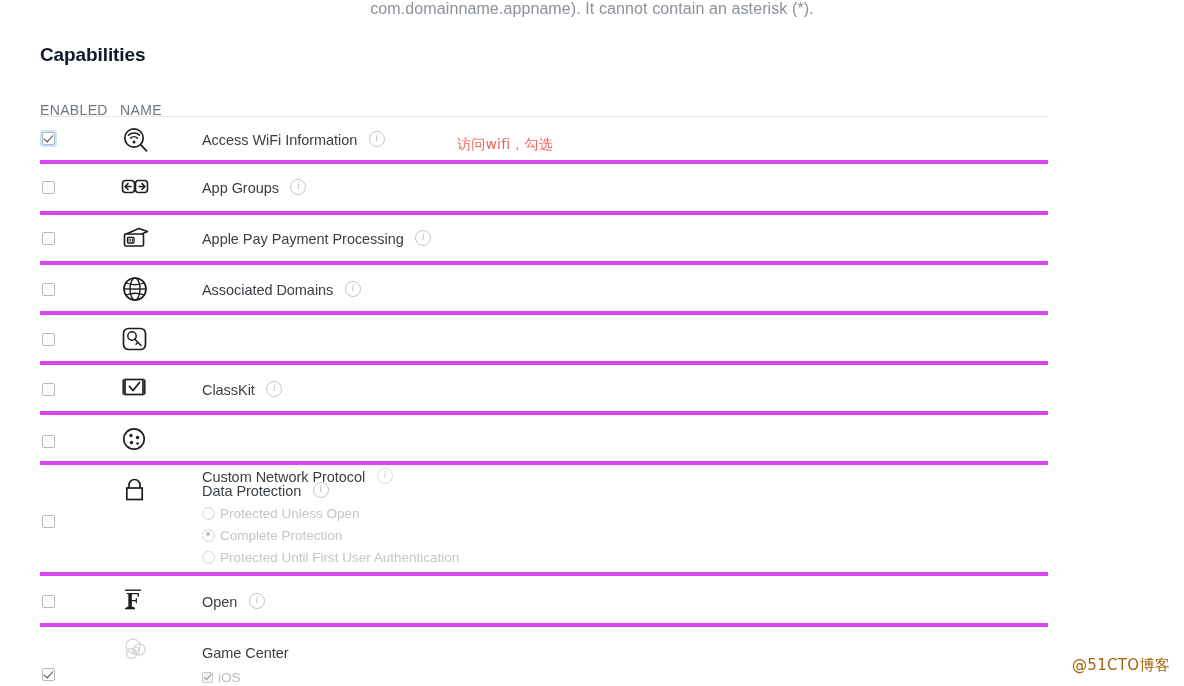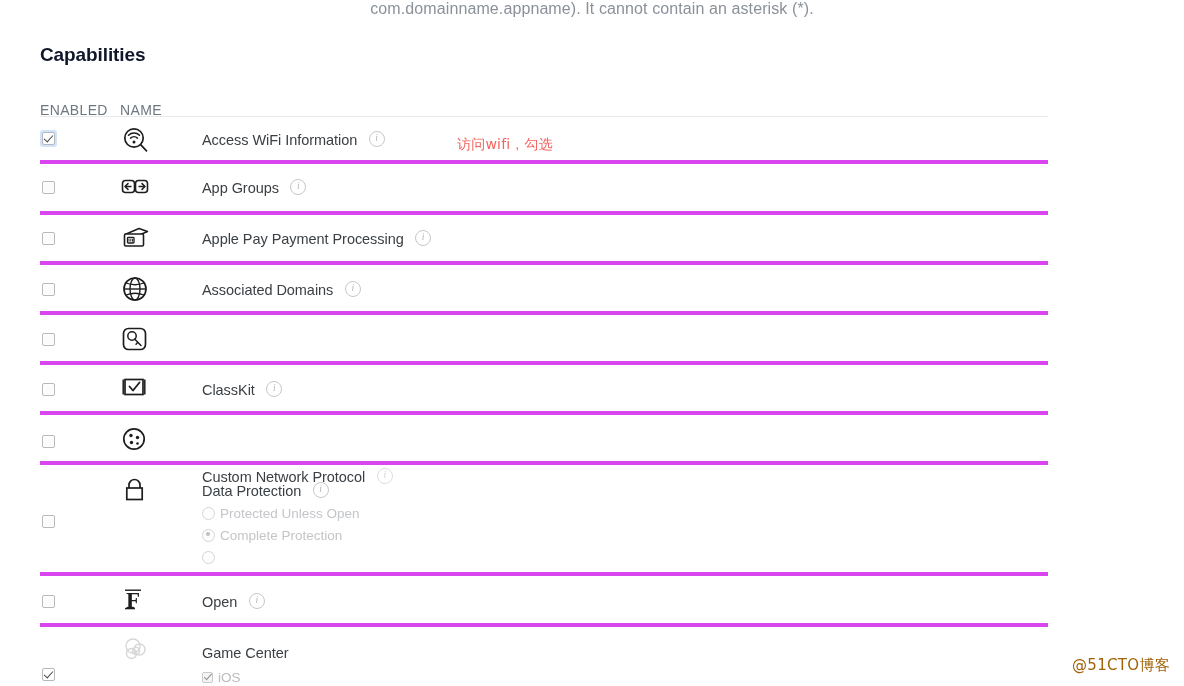--- a/index.html
+++ b/index.html
@@ -427,21 +427,21 @@
     <span class="cap-name">Data Protection</span>
     <span class="info-i">i</span>
     <div class="suboptions">
       <div class="subopt">
         <span class="radio"></span><span>Protected Unless Open</span>
       </div>
       <div class="subopt">
         <span class="radio sel"></span><span>Complete Protection</span>
       </div>
       <div class="subopt">
-        <span class="radio"></span>
+        <span class="radio"></span><span>Protected Until First User Authentication</span>
       </div>
     </div>
   </div>
 </div>
 
 <div class="row" style="top:576px;height:51px;">
   <div class="cb-cell" style="top:16px;">
     <span class="cb-plain">
       <span class="cbox"></span>
     </span>

